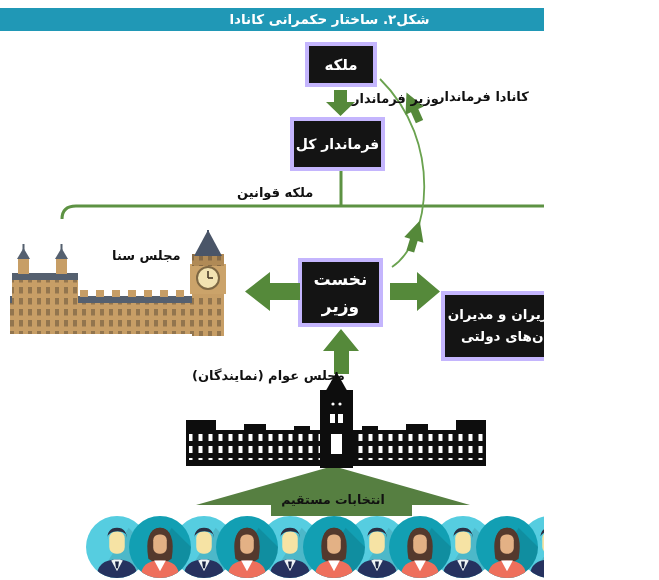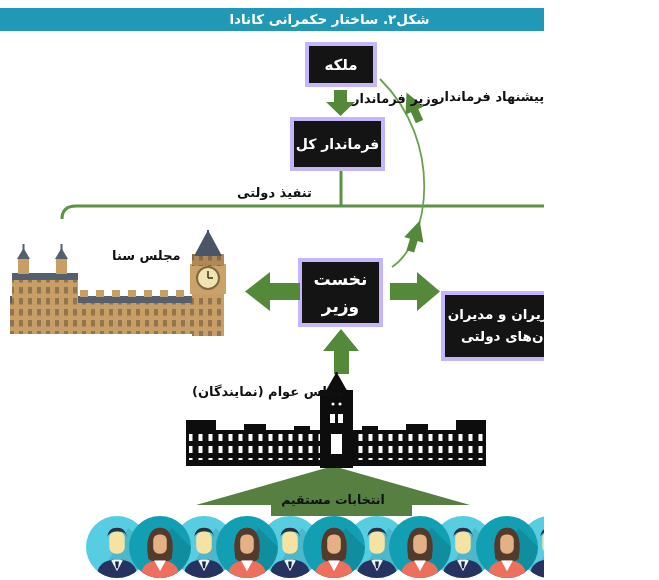--- a/index.html
+++ b/index.html
@@ -23,21 +23,21 @@
   #node-pm{left:298px;top:258px;width:85px;height:69px;font-size:17px;line-height:1.55;}
   #node-cabinet{left:441px;top:255px;width:162px;height:70px;font-size:13.5px;line-height:1.6;margin-top:36px;}
   .edge-label{
     position:absolute;font-weight:bold;font-size:13px;color:var(--label-text,#111);
     direction:rtl;white-space:nowrap;z-index:4;
   }
   #lbl-appoint{left:352px;top:91px;}
   #lbl-nominate{left:437px;top:89px;}
   #lbl-enact{left:237px;top:185px;}
   #lbl-senate{left:112px;top:248px;width:110px;text-align:left;}
-  #lbl-commons{left:192px;top:384px;}
+  #lbl-commons{left:192px;top:368px;}
   #lbl-elections{left:263px;top:492px;width:140px;text-align:center;font-size:12.5px;}
   #arrow-layer{position:absolute;left:0;top:0;z-index:1;}
   .building{position:absolute;z-index:1;}
   #senate-building{left:8px;top:230px;width:232px;height:106px;}
   #commons-building{left:186px;top:372px;width:300px;height:96px;}
   #citizens-row{position:absolute;left:86px;top:516px;width:540px;height:62px;z-index:3;}
   .avatar{
     position:absolute;top:0;width:62px;height:62px;border-radius:50%;overflow:hidden;
   }
   .avatar svg{display:block;width:100%;height:100%;}
@@ -154,22 +154,22 @@
   </div>
 
   <div class="node" id="node-queen">ملکه</div>
   <div class="node" id="node-governor">فرماندار کل</div>
   <div class="node" id="node-pm">نخست
 وزیر</div>
   <div class="node" id="node-cabinet">هیئت وزیران و مدیران
 سازمان‌های دولتی</div>
 
   <div class="edge-label" id="lbl-appoint">وزیر فرماندار</div>
-  <div class="edge-label" id="lbl-nominate">پیشنهاد فرماندار</div>
-  <div class="edge-label" id="lbl-enact">تنفیذ دولتی</div>
+  <div class="edge-label" id="lbl-nominate">کانادا فرماندار</div>
+  <div class="edge-label" id="lbl-enact">ملکه قوانین</div>
   <div class="edge-label" id="lbl-senate">مجلس سنا</div>
   <div class="edge-label" id="lbl-commons">مجلس عوام (نمایندگان)</div>
   <div class="edge-label" id="lbl-elections">انتخابات مستقیم</div>
 
   <div id="citizens-row">
       <div class="avatar" style="left: 0px; z-index: 1;">
         <svg viewBox="0 0 64 64">
           <rect width="64" height="64" fill="#56cde0"></rect>
           <path d="M44,12 L64,32 L64,64 L12,64 Z" fill="#000" opacity="0.10"></path>
           <path d="M11,64 Q11,45 32,45 Q53,45 53,64 Z" fill="#26325f"></path>

